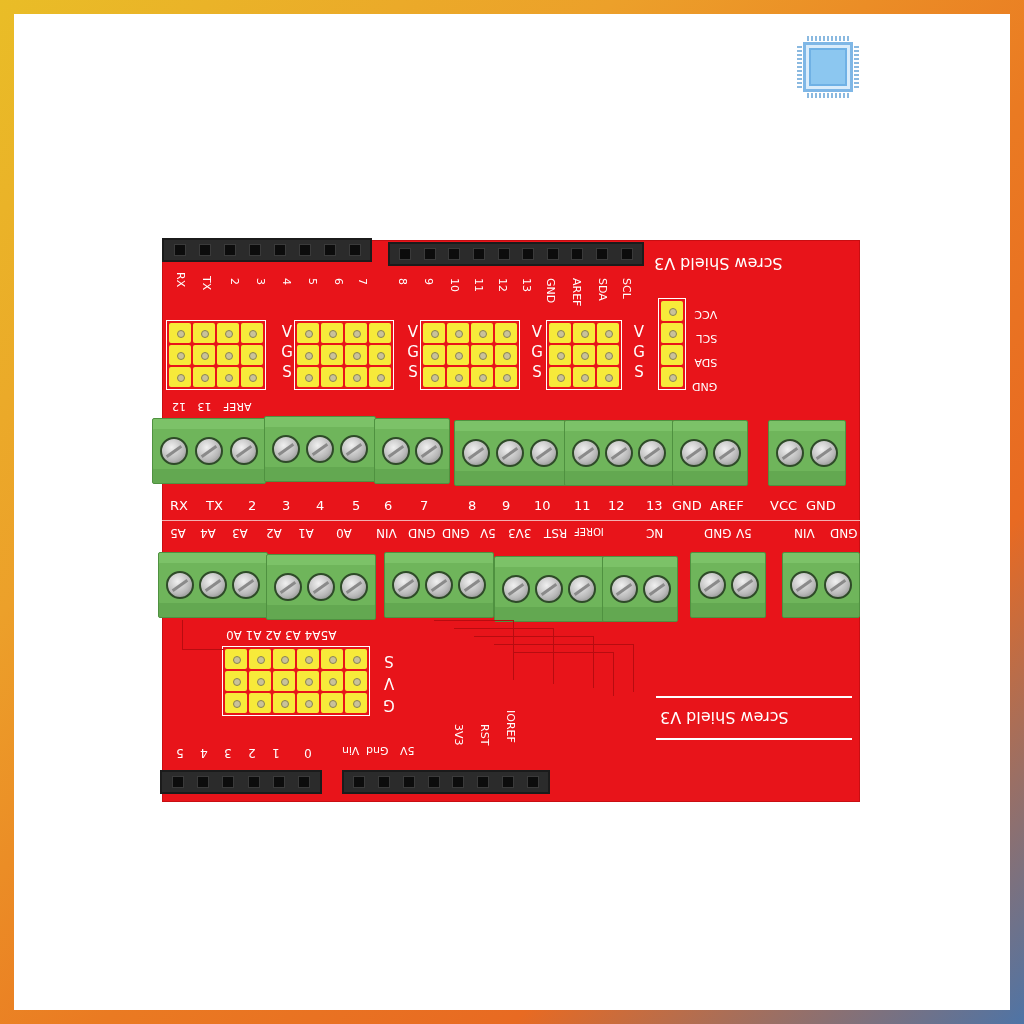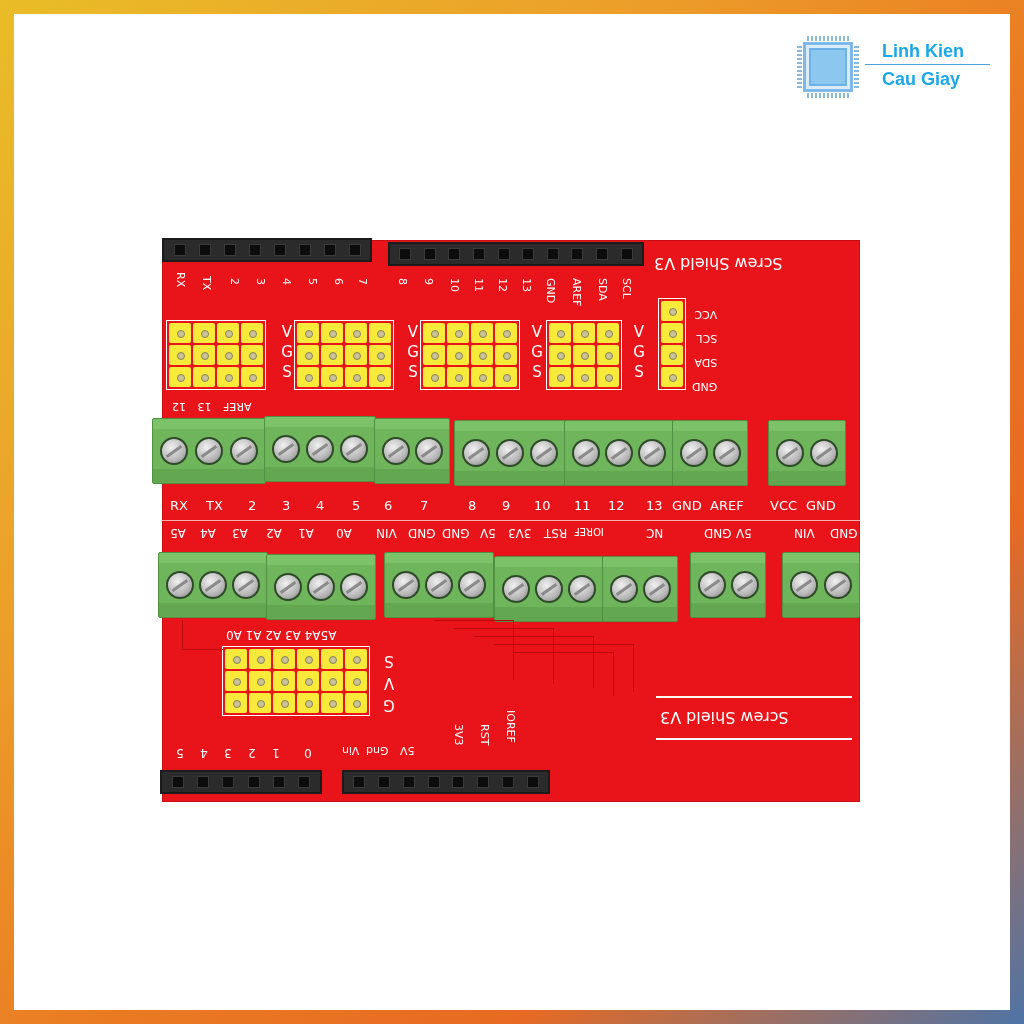--- a/index.html
+++ b/index.html
@@ -95,25 +95,20 @@
 <div class="frame-inner"></div>
 
 <div class="logo">
   <div class="chip">
     <div class="pins-top"></div>
       <div class="pins-bot"></div>
     <div class="pins-left"></div>
       <div class="pins-right"></div>
     <div class="chip-body"></div>
     <div class="chip-core"></div>
-  </div>
-  <div class="logo-text">
-    <span class="logo-line1">Linh Kien</span>
-    <span class="logo-divider"></span>
-    <span class="logo-line2">Cau Giay</span>
   </div>
 </div>
 
 <div class="board">
 
   <div class="header" style="left:0;top:-2px;width:210px;">
     <div class="hole"></div>
       <div class="hole"></div>
       <div class="hole"></div>
       <div class="hole"></div>

